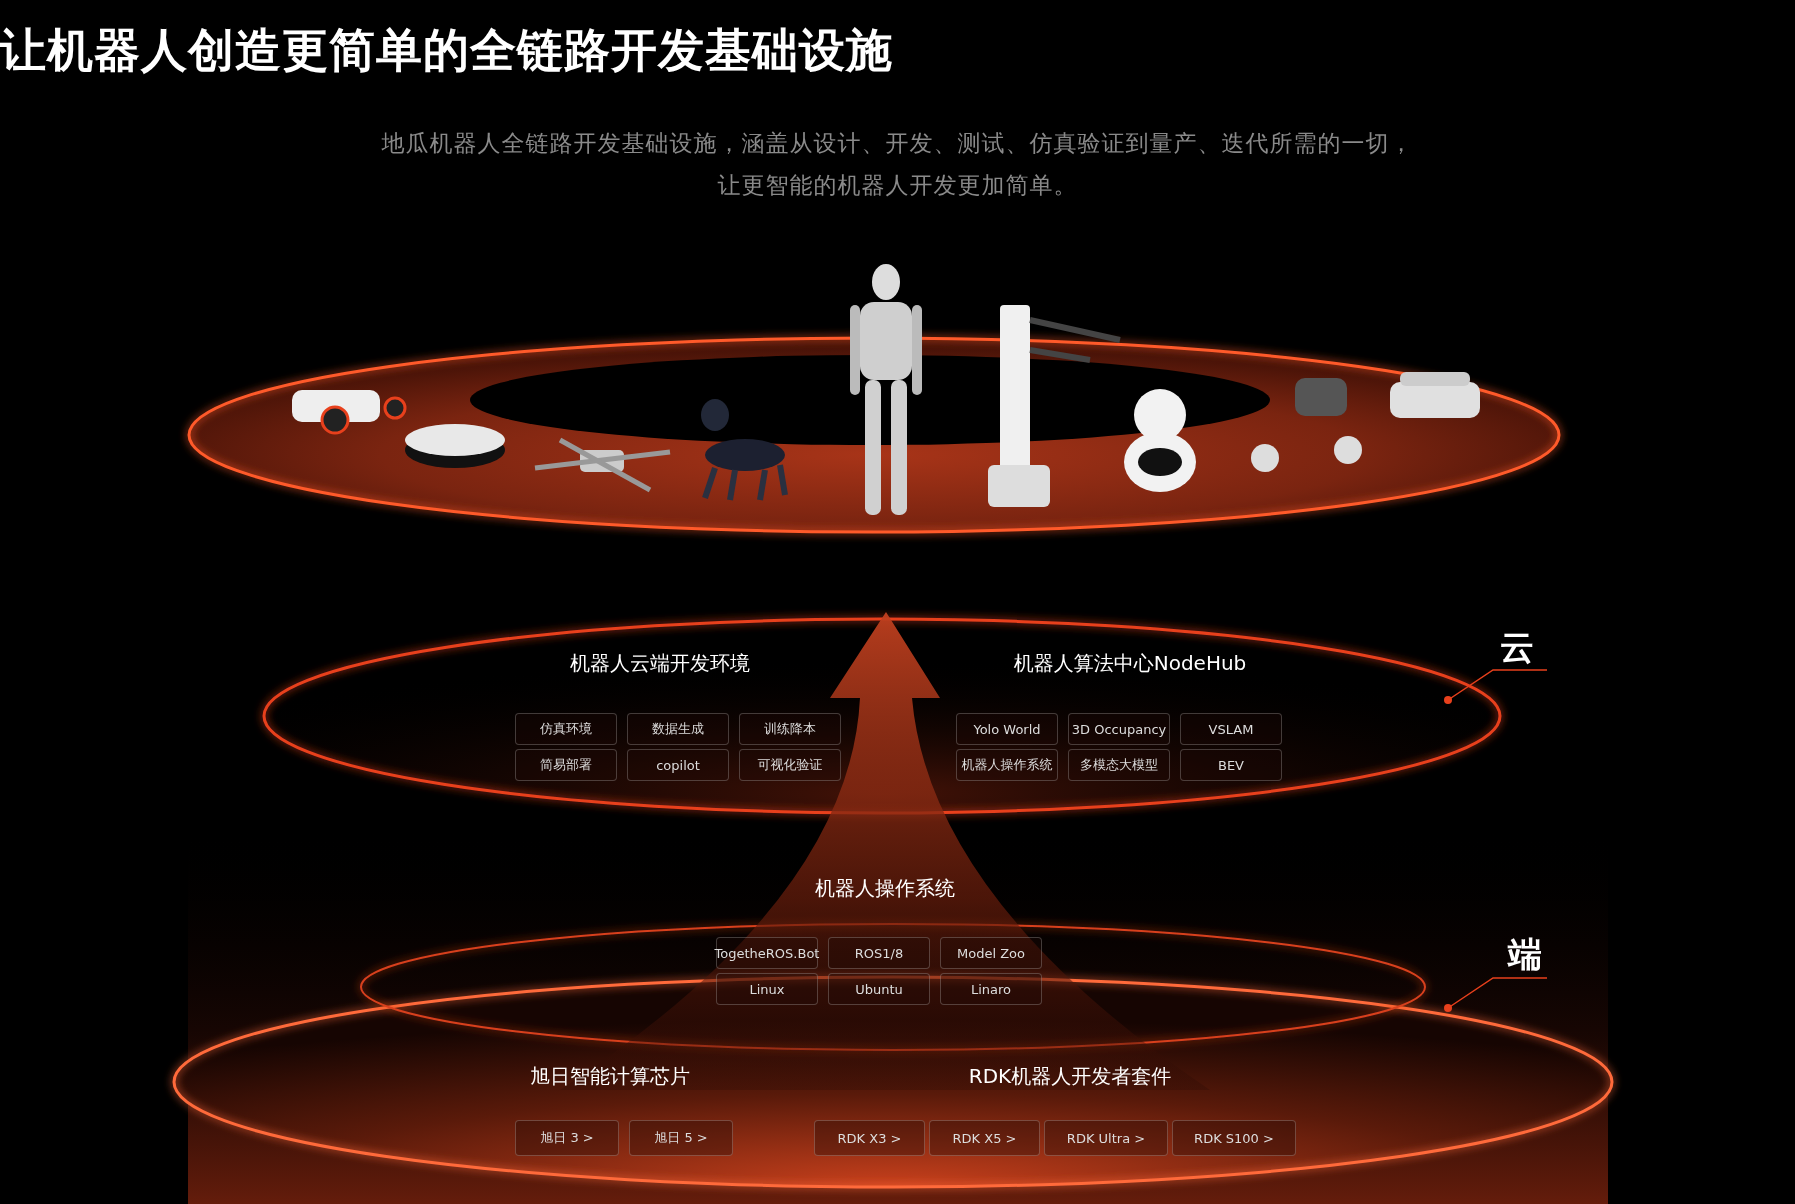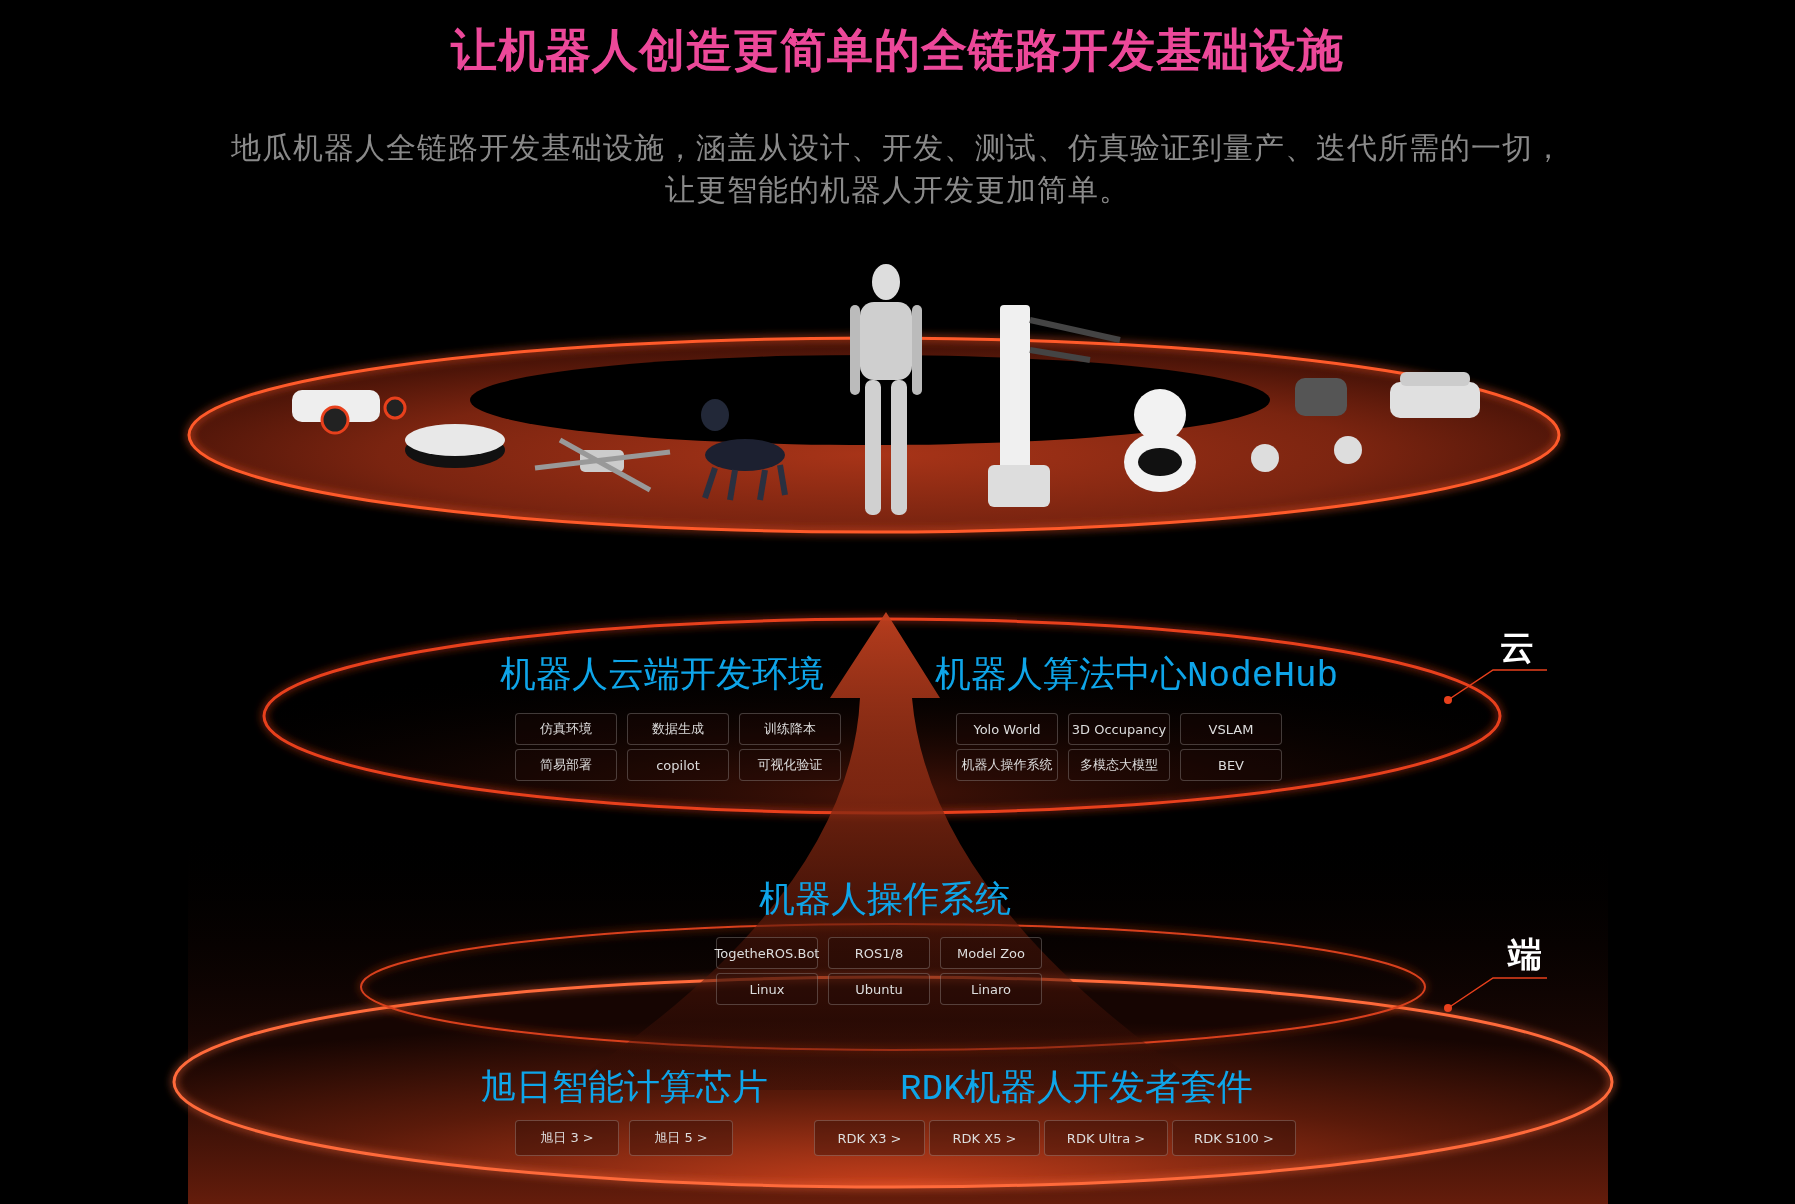--- a/index.html
+++ b/index.html
@@ -1,22 +1,22 @@
 <!DOCTYPE html>
 <html><head>
 <meta charset="utf-8">
 <style>
   html, body { margin:0; padding:0; background:#000; }
   body { width:1795px; height:1204px; position:relative; overflow:hidden;
          font-family:"DejaVu Sans","Liberation Sans",sans-serif; color:#fff; }
   .abs { position:absolute; }
-  .title { left:0; width:1795px; top:20px; text-align:center; font-size:46px; font-weight:bold; letter-spacing:1px; color:#ec4899; }
-  .sub { left:0; width:1795px; text-align:center; font-size:30px; color:#8a8a8a; letter-spacing:1px; }
+  .title { left:0; width:1795px; top:20px; font-size:46px; font-weight:bold; letter-spacing:1px; color:#ffffff; }
+  .sub { left:0; width:1795px; text-align:center; font-size:23px; color:#8a8a8a; letter-spacing:1px; }
   svg.bg { position:absolute; left:0; top:0; }
-  .section-title { font-size:36px; color:#0ea5e9; text-align:center; white-space:nowrap;font-family:Liberation Mono, monospace; }
+  .section-title { font-size:20px; color:#ffffff; text-align:center; white-space:nowrap; }
   .chips { display:grid; gap:4px; }
   .chip { border:1px solid rgba(255,255,255,0.22); border-radius:4px; background:rgba(30,10,5,0.35);
           color:#ddd; font-size:13px; display:flex; align-items:center; justify-content:center; height:30px; cursor:pointer; white-space:nowrap; }
   .chip.big { height:34px; font-size:13px; }
   .side-label { font-size:34px; font-weight:bold; color:#fff; }
 </style>
 </head>
 <body>
 
 <svg class="bg" width="1795" height="1204" viewBox="0 0 1795 1204">

